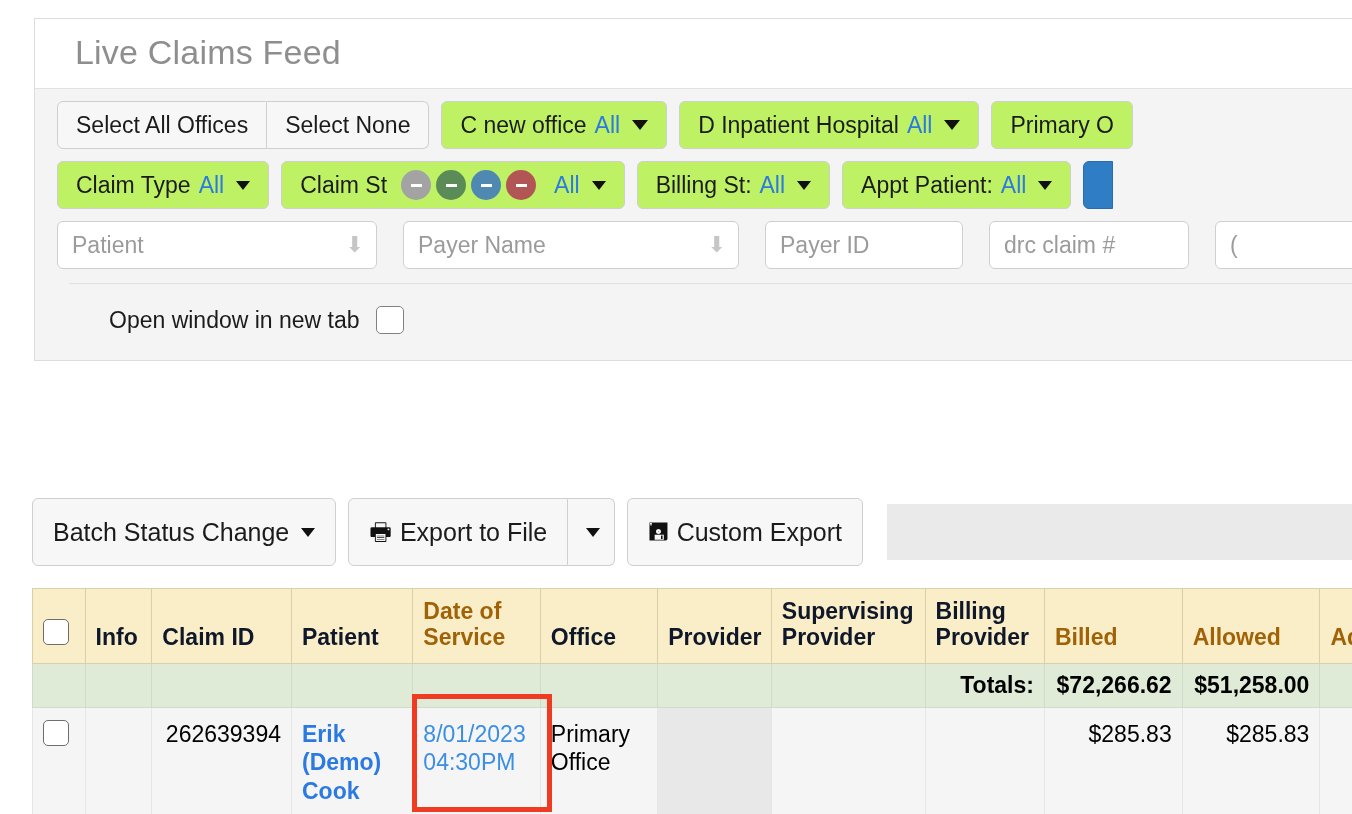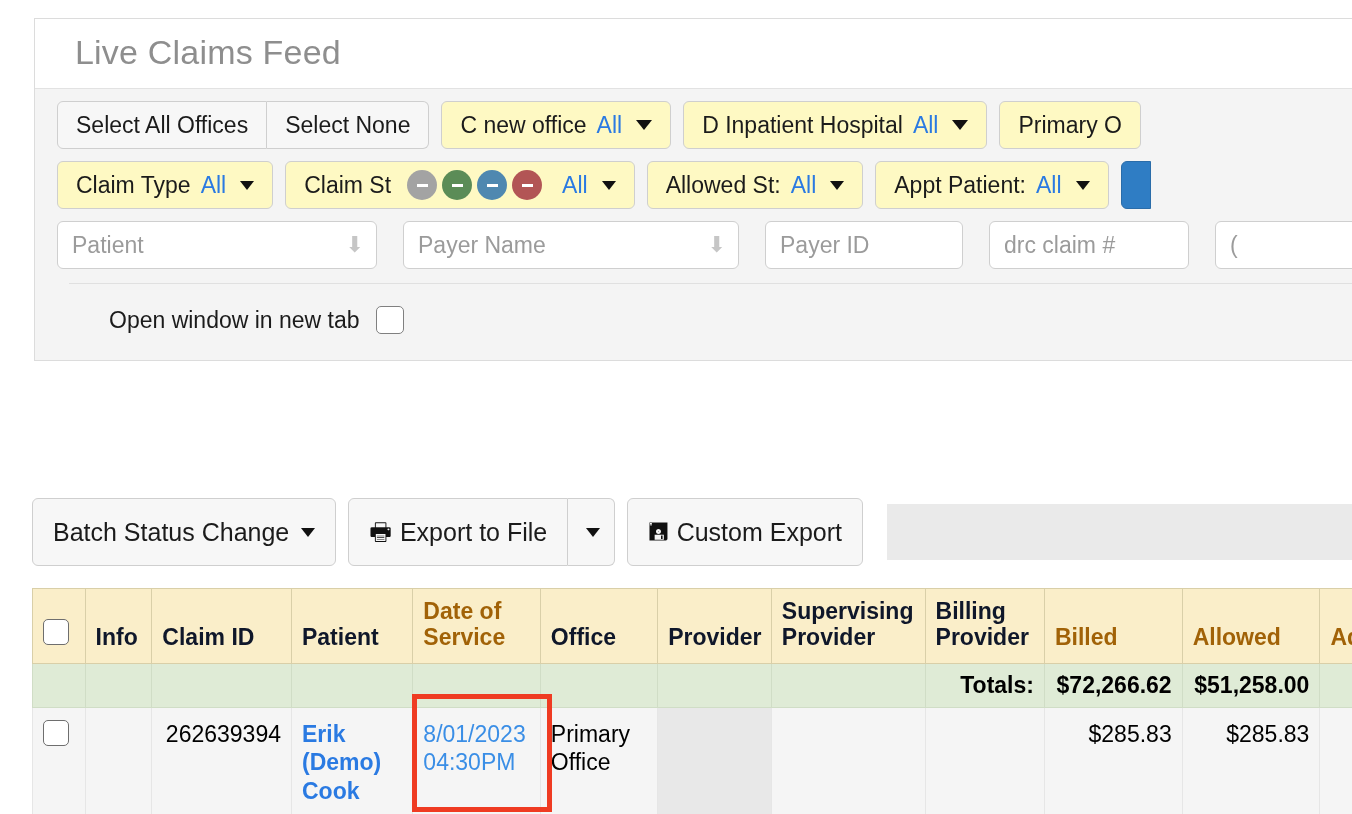--- a/index.html
+++ b/index.html
@@ -47,21 +47,21 @@
     height: 48px;
     padding: 0 18px;
     border: 1px solid #cfcfcf;
     border-radius: 6px;
     background: #f7f7f7;
     font-size: 23px;
     color: #1b1b1b;
     white-space: nowrap;
     cursor: pointer;
   }
-  .btn.white { background: #fef9c3; gap: 10px; }
+  .btn.white { background: #bef264; }
   .btngroup { display: inline-flex; }
   .btngroup .btn { border-radius: 0; border-left-width: 0; }
   .btngroup .btn:first-child { border-radius: 6px 0 0 6px; border-left-width: 1px; }
   .btngroup .btn:last-child { border-radius: 0 6px 6px 0; }
   .all { color: #2a7ae2; }
   .caret {
     width: 0; height: 0;
     border-left: 8px solid transparent;
     border-right: 8px solid transparent;
     border-top: 10px solid #111;
@@ -281,21 +281,21 @@
               </span>
             <span class="dot" style="background:#b25555">
                 <i></i>
               </span>
           </span>
           <span class="all">All</span>
           <span class="caret sm"></span>
         </div>
 
         <div class="btn white">
-          <span>Allowed St:</span>
+          <span>Billing St:</span>
           <span class="all">All</span>
           <span class="caret sm"></span>
         </div>
 
         <div class="btn white">
           <span>Appt Patient:</span>
           <span class="all">All</span>
           <span class="caret sm"></span>
         </div>
 

